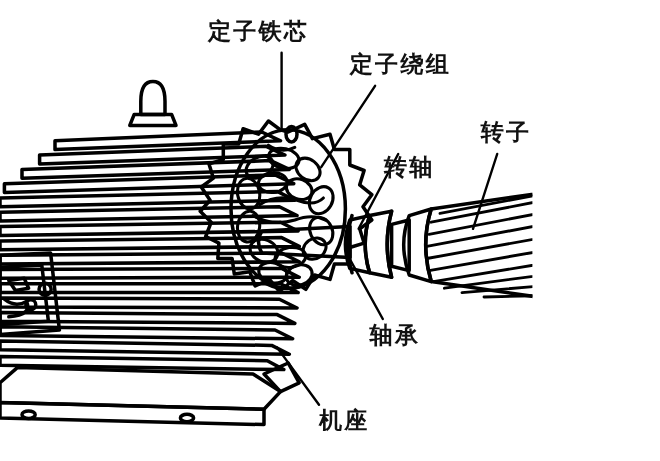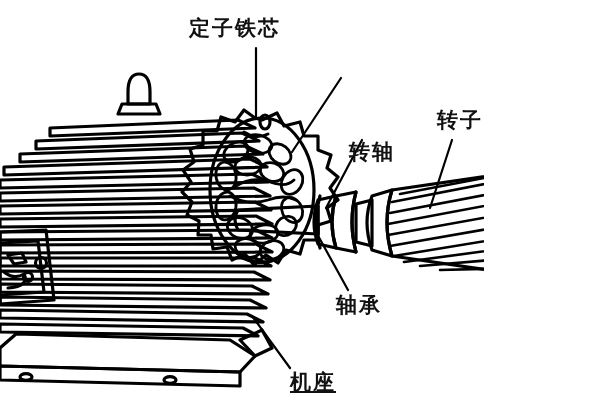--- a/index.html
+++ b/index.html
@@ -30,21 +30,21 @@
     font-weight: 700;
     letter-spacing: 2px;
     white-space: nowrap;
     line-height: 1;
   }
   #lbl-stator-core { left: 189px; top: 18px; }
   #lbl-stator-winding { left: 318px; top: 48px; }
   #lbl-shaft { left: 349px; top: 110px; margin-top: 32px; }
   #lbl-rotor { left: 437px; top: 110px; }
   #lbl-bearing { left: 336px; top: 295px; }
-  #lbl-frame { left: 290px; top: 372px; text-decoration: underline; }
+  #lbl-frame { left: 290px; top: 372px; }
 </style>
 </head>
 <body>
 
 <div id="stage">
 
   <svg id="diagram-svg" viewBox="0 0 600 419">
     <rect x="0" y="0" width="600" height="419" fill="#ffffff"></rect>
 
     <g fill="none" stroke="#000000" stroke-width="3.2" stroke-linejoin="round" stroke-linecap="round">
@@ -219,18 +219,19 @@
         <path d="M362 140 L326 208"></path>
         <path d="M452 140 L430 208"></path>
         <path d="M348 290 L316 232"></path>
         <path d="M290 368 L252 316"></path>
       </g>
 
     </g>
   </svg>
 
   <div class="lbl" id="lbl-stator-core">定子铁芯</div>
+  <div class="lbl" id="lbl-stator-winding">定子绕组</div>
   <div class="lbl" id="lbl-shaft">转轴</div>
   <div class="lbl" id="lbl-rotor">转子</div>
   <div class="lbl" id="lbl-bearing">轴承</div>
   <div class="lbl" id="lbl-frame">机座</div>
 
 </div>
 
 </body></html>

